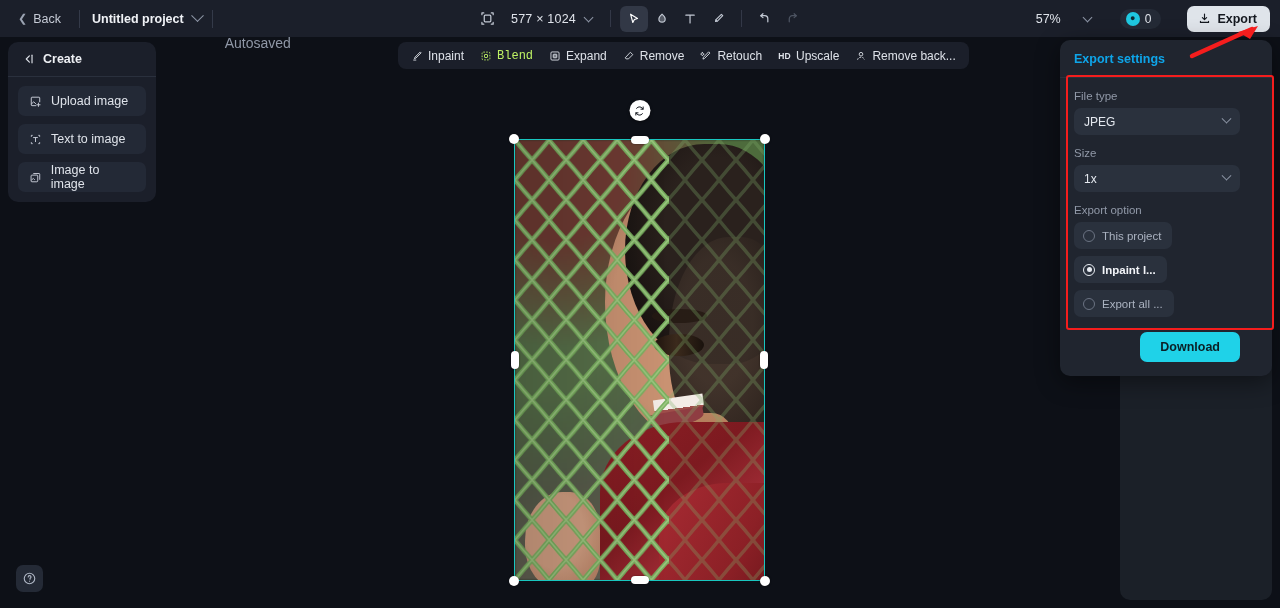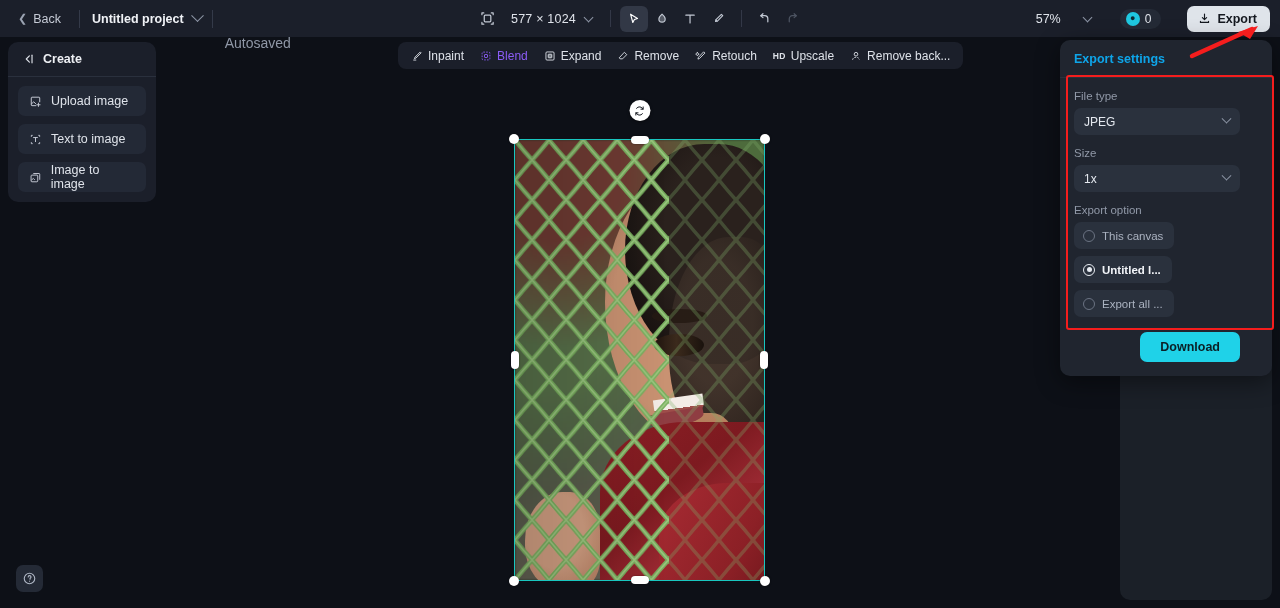--- a/index.html
+++ b/index.html
@@ -118,21 +118,21 @@
     height:27px; background:#1b1f2a; border-radius:8px;
     display:flex; align-items:center; padding:0 5px;
     z-index: 20;
   }
   .ft-item {
     display:flex;align-items:center;gap:5px;
     font-size:12px; color:#dde1e8;
     padding:4px 8px; border-radius:6px; cursor:pointer;
     white-space:nowrap;
   }
-  .ft-item.disabled { color:#8b5cf6; cursor:default; }
+  .ft-item.disabled { color:#bef264; cursor:default;font-family:Liberation Mono, monospace; }
   .hd-badge { font-size:8.5px; font-weight:bold; letter-spacing:.3px; }
 
   
   .sel-wrap { position:absolute; left:515px; top:103px; width:249px; height:440px; }
   .photo { position:absolute; inset:0; overflow:hidden; background:#2c3a2a; }
   .sel-border {
     position:absolute; inset:-1px;
     border:1.5px solid #19c6c0; pointer-events:none;
   }
   .h-corner {
@@ -561,27 +561,27 @@
       <div class="ep-label">Size</div>
       <div class="ep-select">
         <span>1x</span>
         <span class="caret" style="width:7px;height:7px;border-color:#8d95a5;transform:rotate(45deg) translate(-2px,-2px)"></span>
       </div>
 
       <div class="ep-label">Export option</div>
       <div class="ep-radios">
         <div class="radio-chip">
           <span class="rdot"></span>
-          <span>This canvas</span>
+          <span>This project</span>
         </div>
         <div class="radio-chip checked">
           <span class="rdot">
               <i></i>
             </span>
-          <span>Untitled l...</span>
+          <span>Inpaint l...</span>
         </div>
         <div class="radio-chip">
           <span class="rdot"></span>
           <span>Export all ...</span>
         </div>
       </div>
 
       <div class="dl-row">
         <div class="dl-btn">Download</div>
       </div>

